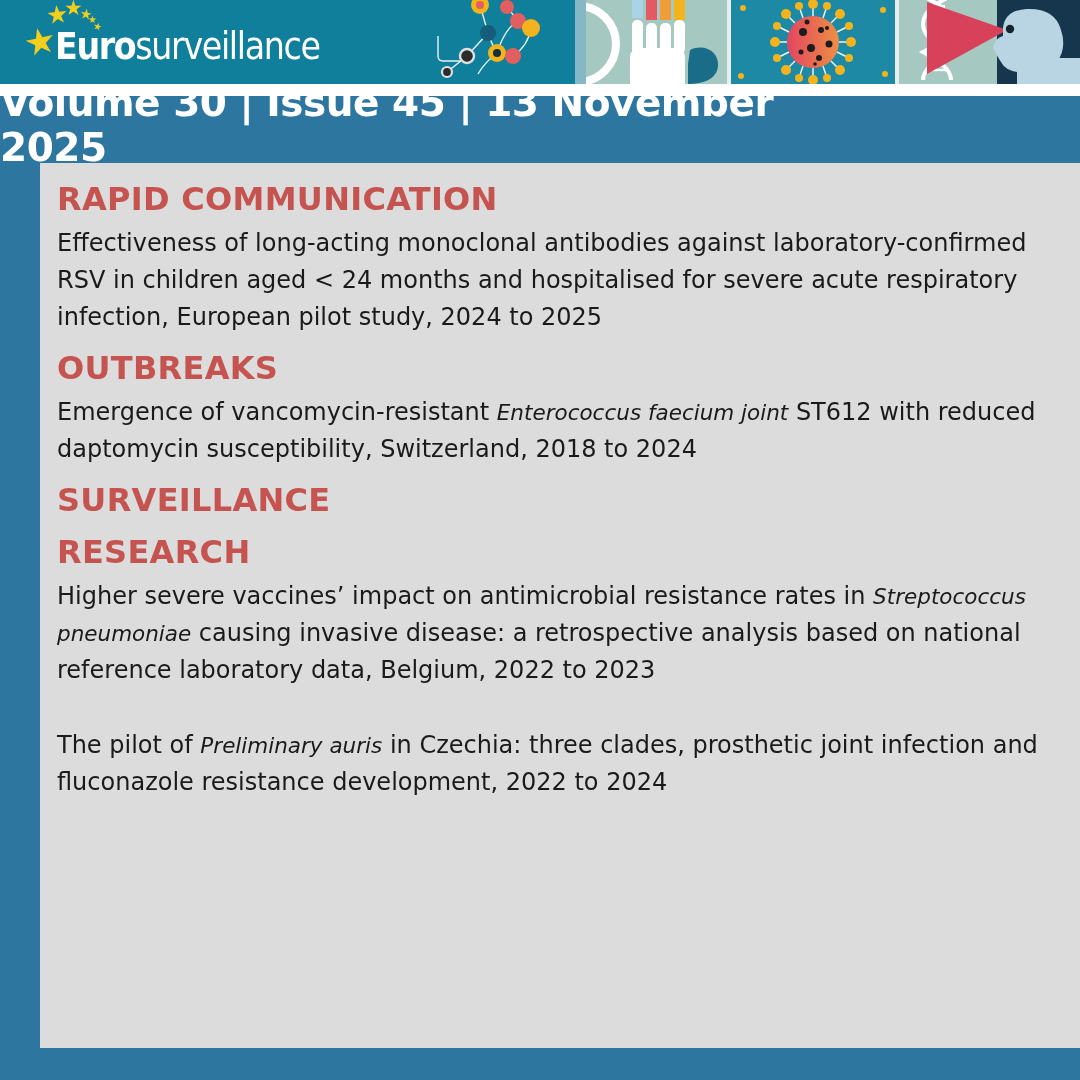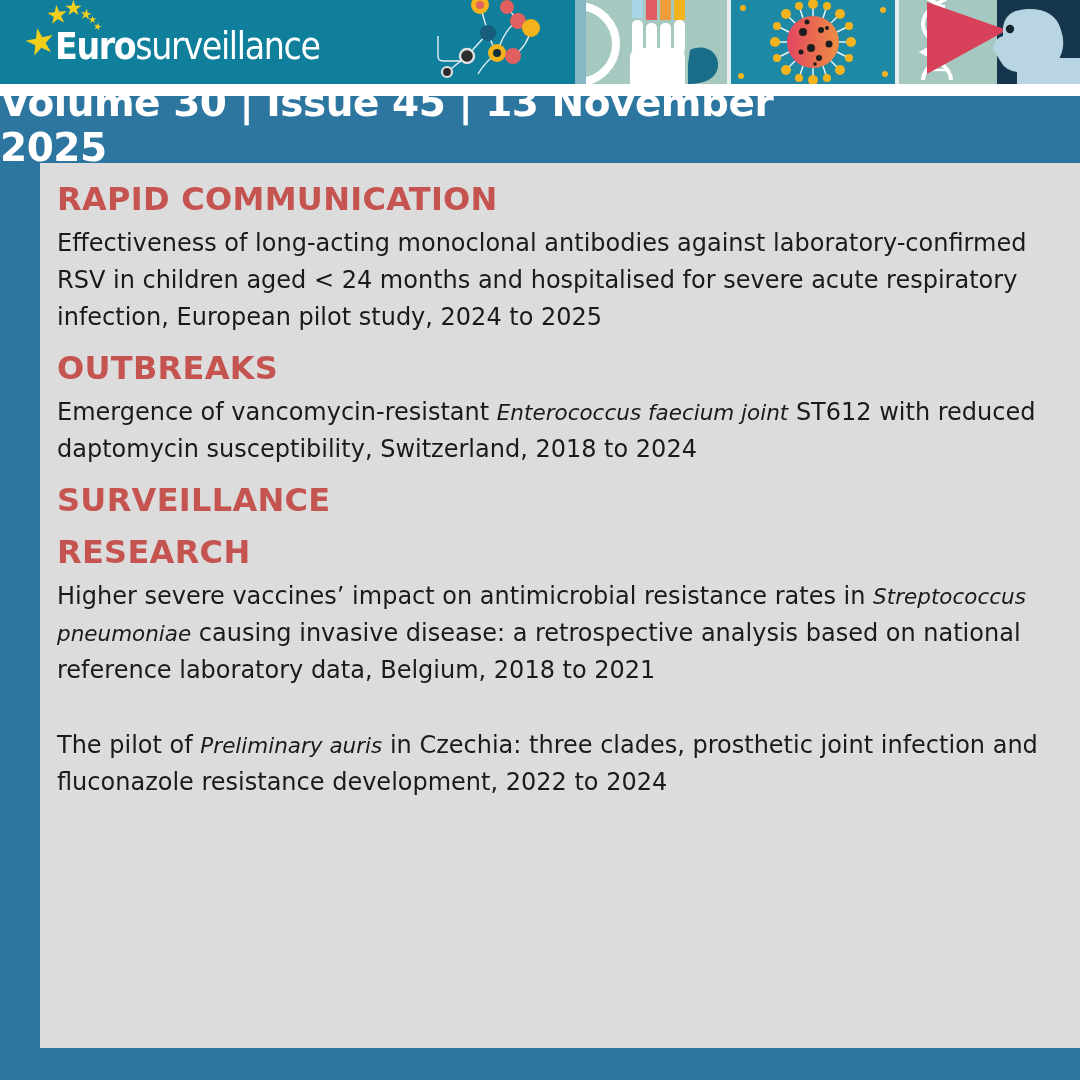--- a/index.html
+++ b/index.html
@@ -217,19 +217,19 @@
     <h2 class="sec-heading">OUTBREAKS</h2>
   <p class="article"><span>Emergence of vancomycin-resistant </span><span class="species">Enterococcus faecium joint</span><span> ST612 with reduced daptomycin susceptibility, Switzerland, 2018 to 2024</span></p>
         </section>
 
   <section class="sec">
     <h2 class="sec-heading">SURVEILLANCE</h2>
         </section>
 
   <section class="sec">
     <h2 class="sec-heading">RESEARCH</h2>
-  <p class="article"><span>Higher severe vaccines’ impact on antimicrobial resistance rates in </span><span class="species">Streptococcus pneumoniae</span><span> causing invasive disease: a retrospective analysis based on national reference laboratory data, Belgium, 2018 to 2021</span></p>
+  <p class="article"><span>Higher severe vaccines’ impact on antimicrobial resistance rates in </span><span class="species">Streptococcus pneumoniae</span><span> causing invasive disease: a retrospective analysis based on national reference laboratory data, Belgium, 2022 to 2023</span></p>
           <p class="article"><span>The pilot of </span><span class="species">Preliminary auris</span><span> in Czechia: three clades, prosthetic joint infection and fluconazole resistance development, 2022 to 2024</span></p>
         </section>
 </div>
   </div>
 
 </div>
 
 </body></html>

